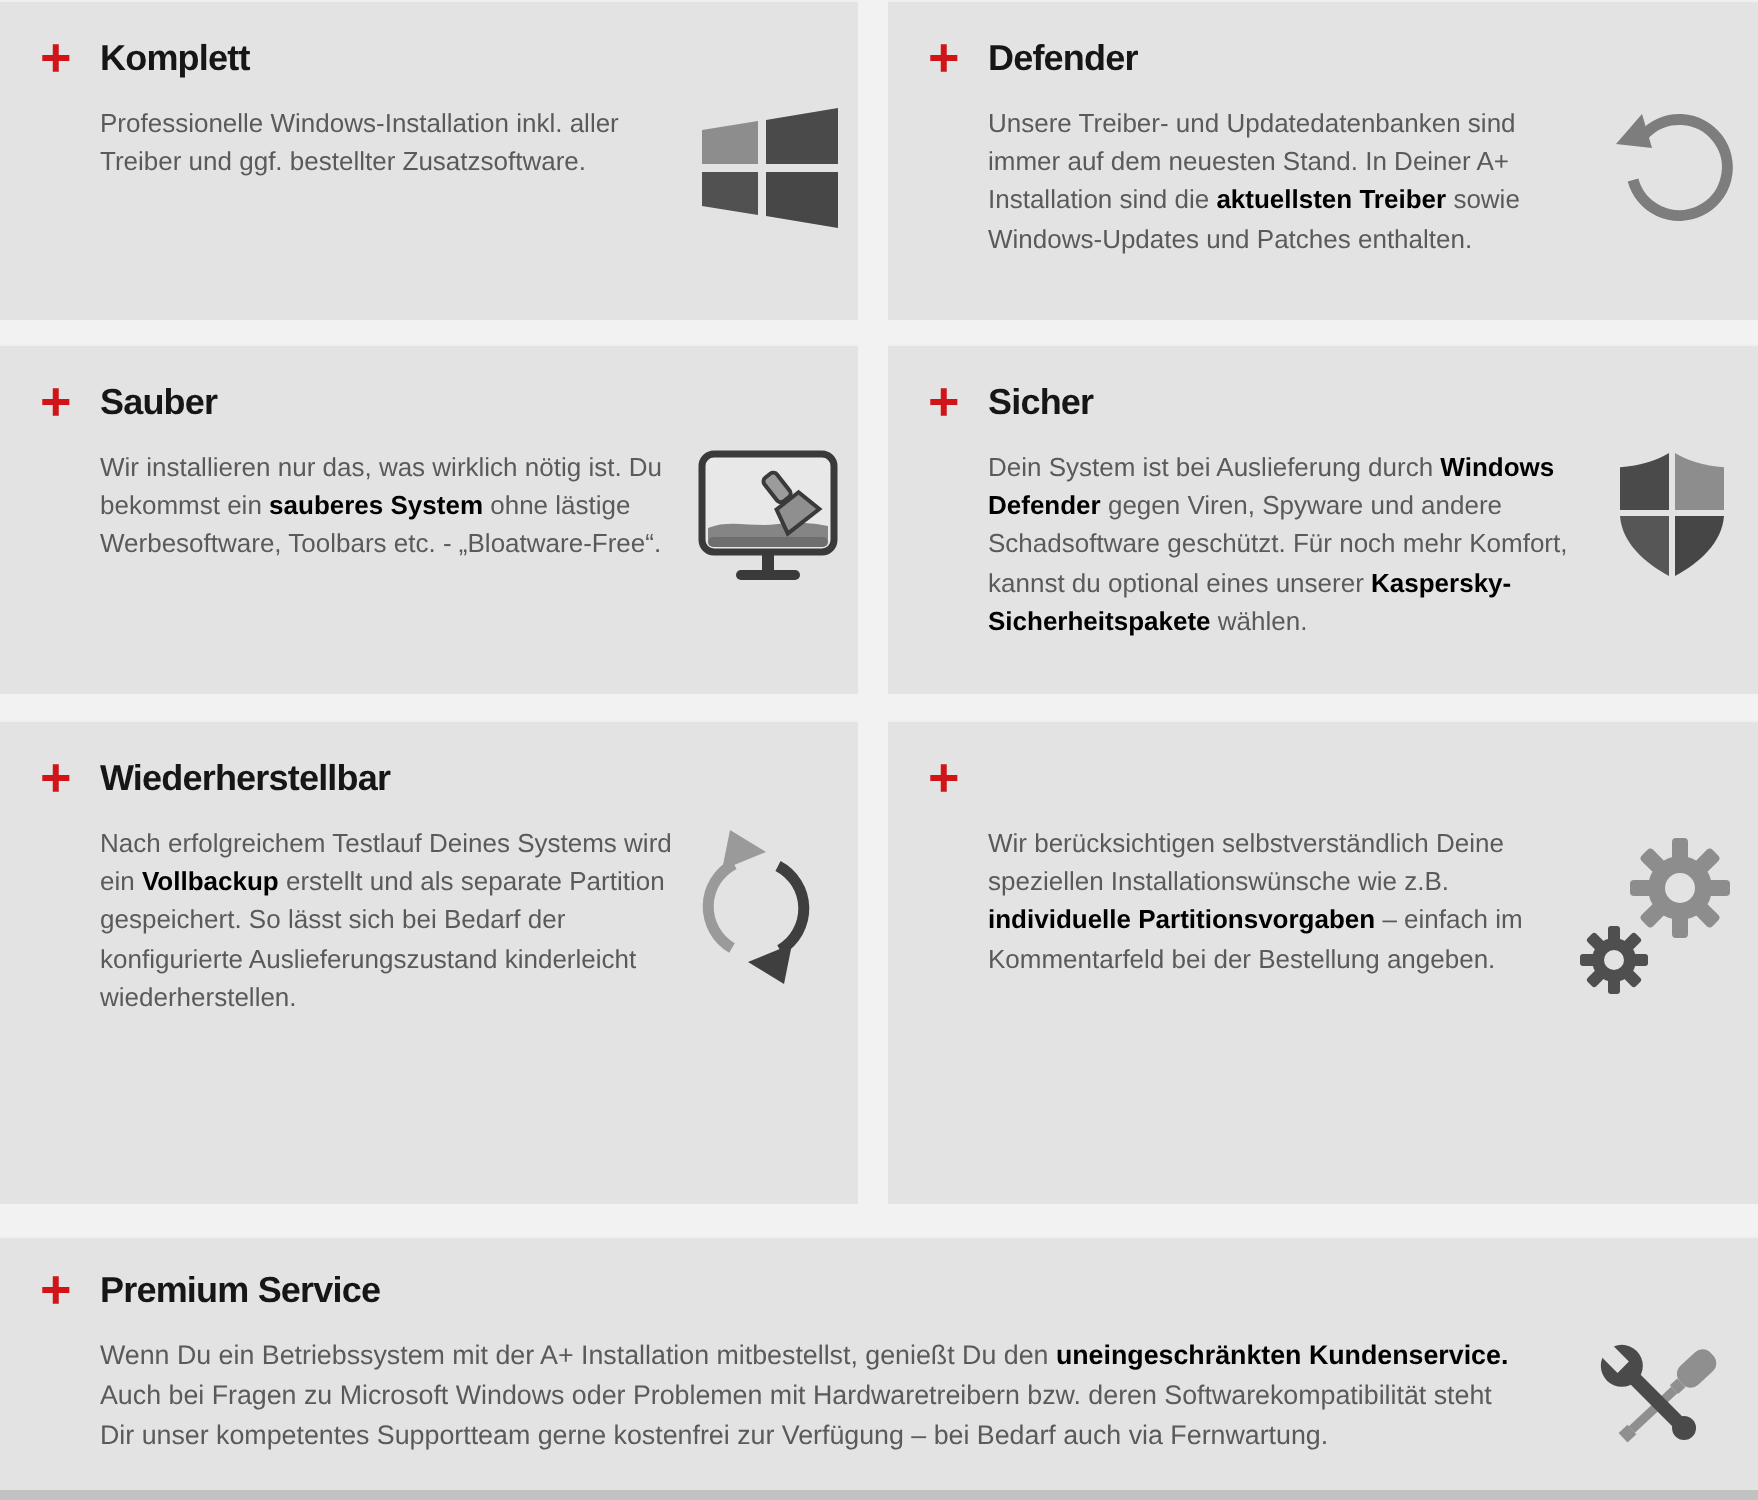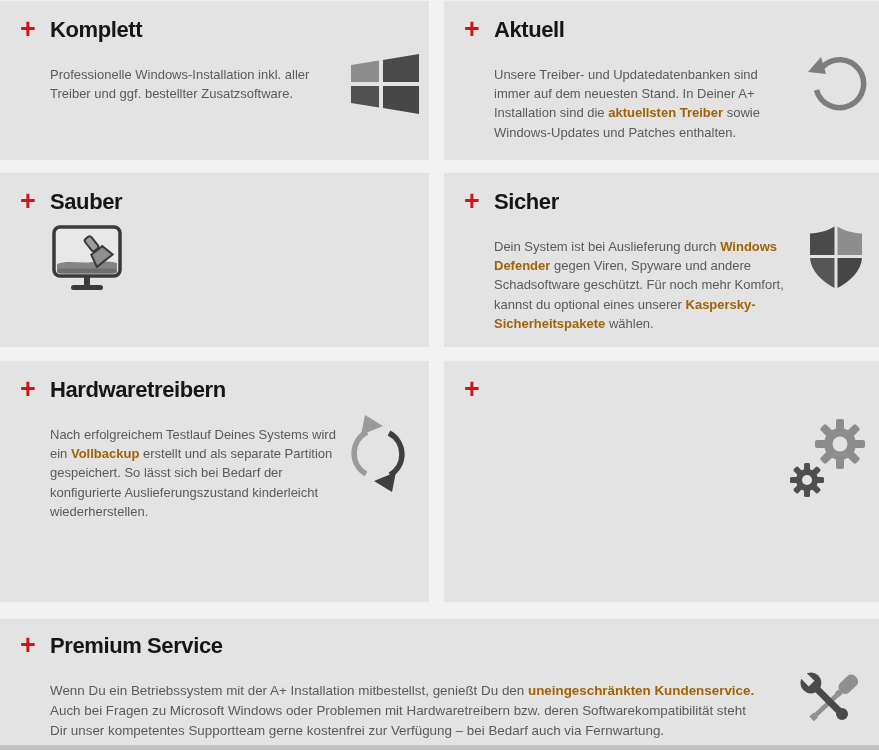--- a/index.html
+++ b/index.html
@@ -27,29 +27,29 @@
   .row-2 .card{height:175px;}
   .row-3 .card{height:242px;}
   .card-premium{width:879px;height:128px;padding:14px 14px 0 20px;}
   .card-head{display:flex;align-items:center;margin-bottom:9px;}
   .plus{
     width:30px;flex-shrink:0;
     color:#d01418;font-size:27px;font-weight:bold;line-height:1;
     letter-spacing:-1px;
   }
   .title{
-    font-size:22px;font-weight:bold;color:#161616;letter-spacing:-0.4px;
+    font-size:18px;font-weight:bold;color:#161616;letter-spacing:-0.4px;
   }
   .card-body{display:flex;justify-content:space-between;margin-left:30px;}
   .text{
     width:303px;
-    font-size:13px;line-height:1.48;color:#5a5a5a;margin-top:13px;
+    font-size:13px;line-height:1.48;color:#5a5a5a;
   }
   .text p{margin:0 0 13px 0;}
-  .text b{color:#a16207;}
+  .text b{color:#000000;}
   .card-premium .text{width:712px;font-size:13.4px;}
   .icon{flex-shrink:0;display:flex;align-items:flex-start;justify-content:flex-end;padding-right:2px;}
   .card-premium .card-body{align-items:flex-start;}
   .card-premium .icon{align-items:center;margin-top:-6px;}
   .bottom-strip{position:absolute;left:0;bottom:0;width:879px;height:5px;background:#c2c2c2;}
 </style>
 </head>
 <body>
 
 <div class="page">
@@ -70,21 +70,21 @@
             <polygon points="34,8 70,2 70,30 34,30" fill="#4a4a4a"></polygon>
             <polygon points="2,34 30,34 30,55.5 2,51" fill="#515151"></polygon>
             <polygon points="34,34 70,34 70,62 34,56" fill="#474747"></polygon>
           </svg>
         </div>
       </div>
     </div>
     <div class="card card-right">
       <div class="card-head">
         <span class="plus">+</span>
-        <span class="title">Aktuell</span>
+        <span class="title">Defender</span>
       </div>
       <div class="card-body">
         <div class="text">
           <p><span>Unsere Treiber- und Updatedatenbanken sind immer auf dem neuesten Stand. In Deiner A+ Installation sind die </span><b>aktuellsten Treiber</b><span> sowie Windows-Updates und Patches enthalten.</span></p>
         </div>
         <div class="icon">
           <svg width="66" height="66" viewBox="0 0 66 66">
             <path d="M17,15.5 A24,24 0 1 1 11.5,38" fill="none" stroke="#7d7d7d" stroke-width="5.5"></path>
             <polygon points="3,20 16,5 21,22" fill="#7d7d7d"></polygon>
           </svg>
@@ -106,20 +106,23 @@
             <path d="M7,40 C18,35.5 30,40 42,38 C52,36.5 62,38 67,39 L67,45 C67,48 65,49.5 62,49.5 L12,49.5 C9,49.5 7,48 7,45 Z" fill="#858585"></path>
             <rect x="7" y="44.5" width="60" height="5" rx="2.5" fill="#6e6e6e"></rect>
             <g transform="rotate(-38 48 28)">
               <rect x="44" y="10" width="8" height="15" rx="2.5" fill="#9c9c9c" stroke="#3a3a3a" stroke-width="2"></rect>
               <path d="M41,26 L55,26 L58,39 L38,39 Z" fill="#8f8f8f" stroke="#3a3a3a" stroke-width="2"></path>
             </g>
             <rect x="34" y="52" width="6" height="9" fill="#3a3a3a"></rect>
             <rect x="21" y="61" width="32" height="5" rx="2.5" fill="#3a3a3a"></rect>
           </svg>
         </div>
+        <div class="text" style="order:1;">
+          <p><span>Wir installieren nur das, was wirklich nötig ist. Du bekommst ein </span><b>sauberes System</b><span> ohne lästige Werbesoftware, Toolbars etc. - „Bloatware-Free“.</span></p>
+        </div>
       </div>
     </div>
     <div class="card card-right">
       <div class="card-head">
         <span class="plus">+</span>
         <span class="title">Sicher</span>
       </div>
       <div class="card-body">
         <div class="text">
           <p><span>Dein System ist bei Auslieferung durch </span><b>Windows Defender</b><span> gegen Viren, Spyware und andere Schadsoftware geschützt. Für noch mehr Komfort, kannst du optional eines unserer </span><b>Kaspersky-Sicherheitspakete</b><span> wählen.</span></p>
@@ -133,21 +136,21 @@
           </svg>
         </div>
       </div>
     </div>
   </div>
 
   <div class="row row-3">
     <div class="card card-left">
       <div class="card-head">
         <span class="plus">+</span>
-        <span class="title">Hardwaretreibern</span>
+        <span class="title">Wiederherstellbar</span>
       </div>
       <div class="card-body">
         <div class="text">
           <p><span>Nach erfolgreichem Testlauf Deines Systems wird ein </span><b>Vollbackup</b><span> erstellt und als separate Partition gespeichert. So lässt sich bei Bedarf der konfigurierte Auslieferungszustand kinderleicht wiederherstellen.</span></p>
         </div>
         <div class="icon">
           <svg width="84" height="84" viewBox="0 0 84 84">
             <path d="M29,62 A24,24 0 0 1 30,20" fill="none" stroke="#9a9a9a" stroke-width="5.5"></path>
             <polygon points="24,23 28,3 46,14" fill="#9a9a9a"></polygon>
             <path d="M52,21 A24,24 0 0 1 53,63" fill="none" stroke="#3f3f3f" stroke-width="5.5"></path>
@@ -155,20 +158,21 @@
           </svg>
         </div>
       </div>
     </div>
     <div class="card card-right">
       <div class="card-head">
         <span class="plus">+</span>
       </div>
       <div class="card-body">
         <div class="text">
+          <p><span>Wir berücksichtigen selbstverständlich Deine speziellen Installationswünsche wie z.B. </span><b>individuelle Partitionsvorgaben</b><span> – einfach im Kommentarfeld bei der Bestellung angeben.</span></p>
         </div>
         <div class="icon">
           <svg width="86" height="92" viewBox="0 0 86 92">
             <g fill="#8d8d8d">
               <circle cx="55" cy="32" r="16"></circle>
               <rect x="51" y="7" width="8" height="11" rx="2"></rect>
               <rect x="51" y="7" width="8" height="11" rx="2" transform="rotate(45 55 32)"></rect>
               <rect x="51" y="7" width="8" height="11" rx="2" transform="rotate(90 55 32)"></rect>
               <rect x="51" y="7" width="8" height="11" rx="2" transform="rotate(135 55 32)"></rect>
               <rect x="51" y="7" width="8" height="11" rx="2" transform="rotate(180 55 32)"></rect>

